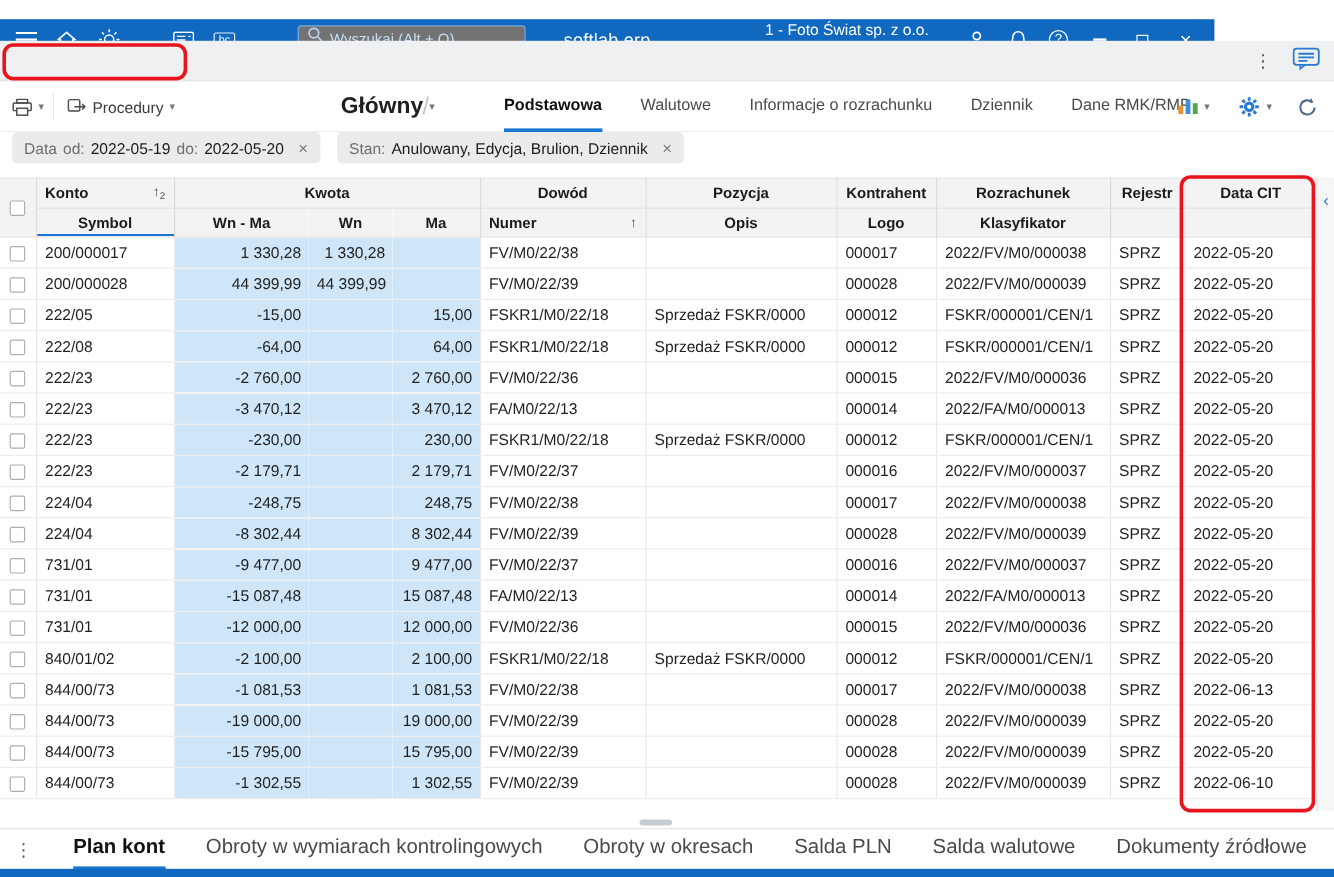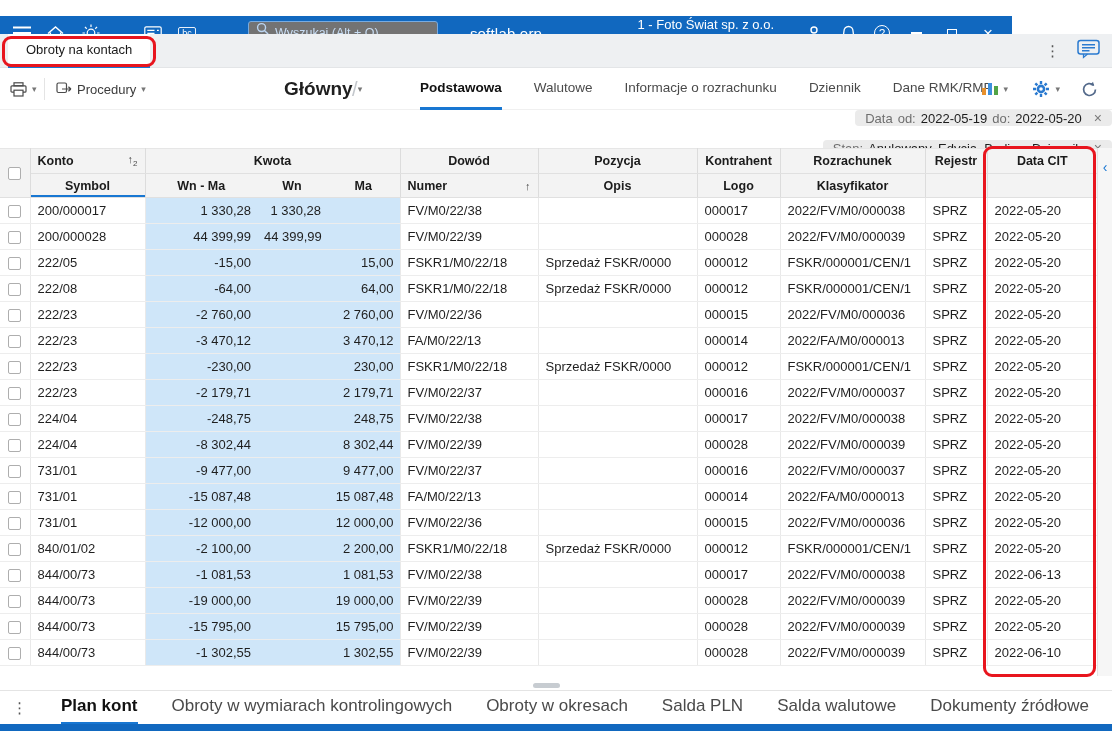--- a/index.html
+++ b/index.html
@@ -35,21 +35,21 @@
   .tool-sep { position:absolute; left:44px; top:10px; width:1px; height:22px; background:#e4e4e4; }
   .view-name { font-weight:bold; font-size:19px; color:#1f1f1f; }
   .slash { position:absolute; left:352px; top:0; height:42px; display:flex; align-items:center; font-size:20px; color:#c3c7cc; }
   .tb-tabs { position:absolute; left:388px; top:0; height:42px; display:flex; gap:32px;margin-left:32px; }
   .tb-tab { height:42px; display:flex; align-items:center; border-bottom:3px solid transparent; color:#4a4a4a; font-size:13.5px; cursor:pointer; white-space:nowrap; }
   .tb-tab.active { color:#111; font-weight:bold; border-bottom-color:var(--accent,#1877d2); }
   .bars { display:flex; align-items:flex-end; gap:2px; height:12px; }
   .bars i { width:4px; display:block; }
 
   
-  .filters { position:absolute; left:0; top:110px; width:1112px; height:38px; display:flex; align-items:flex-end; gap:14px; padding-left:10px; background:#fff;flex-direction:column; }
+  .filters { position:absolute; left:0; top:110px; width:1112px; height:38px; display:flex; align-items:flex-start; gap:14px; padding-left:10px; background:#fff; }
   .chip { height:26px; background:var(--chip-bg,#ebebeb); border-radius:4px; display:flex; align-items:center; padding:0 10px; gap:5px; cursor:pointer; white-space:nowrap; }
   .chip .muted { color:#6e6e6e; }
   .chip .val { color:#1c1c1c; }
   .chip .x { color:#7a7a7a; font-size:14px; margin-left:7px; cursor:pointer; }
 
   
   .grid { position:absolute; left:0; top:148px; }
   table { border-collapse:collapse; table-layout:fixed; width:1097px; }
   th, td { overflow:hidden; white-space:nowrap; font-size:13px; }
   thead th { background:var(--header-bg,#f3f3f3); font-weight:bold; color:#1b1b1b; text-align:center; padding:0 7px; border-bottom:1px solid #e0e0e0; border-top:1px solid #e6e6e6; font-size:12.5px; cursor:pointer; }
@@ -160,23 +160,20 @@
       </div>
     <div class="tb" style="right:48px;width:24px;">
         <span class="win-max"></span>
       </div>
     <div class="tb win-close" style="right:12px;width:24px;">
         <span>×</span>
       </div>
   </header>
 
   <div class="doc-strip">
-    <div class="doc-tab">
-      <span>Obroty na kontach</span>
-    </div>
     <div class="doc-kebab">
         <span>⋮</span>
       </div>
     <div class="doc-chat">
       <svg width="23" height="20" viewBox="0 0 23 20" fill="none" stroke="#2a7ad0" stroke-width="1.5">
           <rect x="1" y="1.5" width="21" height="13.5" rx="2.5"></rect>
           <path d="M5 5.8h13M5 8.8h13M5 11.8h7.5"></path>
           <path d="M6.5 15v3.4l4-3.4" stroke-width="1.3"></path>
         </svg>
     </div>
@@ -496,21 +493,21 @@
       <td class="br">2022/FV/M0/000036</td>
       <td class="br">SPRZ</td>
       <td>2022-05-20</td>
     </tr>
 
     <tr>
       <td class="chk br"><span class="cb"></span></td>
       <td class="br">840/01/02</td>
       <td class="kw num">-2 100,00</td>
       <td class="kw num"></td>
-      <td class="kw num br">2 200,00</td>
+      <td class="kw num br">2 100,00</td>
       <td class="br">FSKR1/M0/22/18</td>
       <td class="br">Sprzedaż FSKR/0000</td>
       <td class="br">000012</td>
       <td class="br">FSKR/000001/CEN/1</td>
       <td class="br">SPRZ</td>
       <td>2022-05-20</td>
     </tr>
 
     <tr>
       <td class="chk br"><span class="cb"></span></td>

